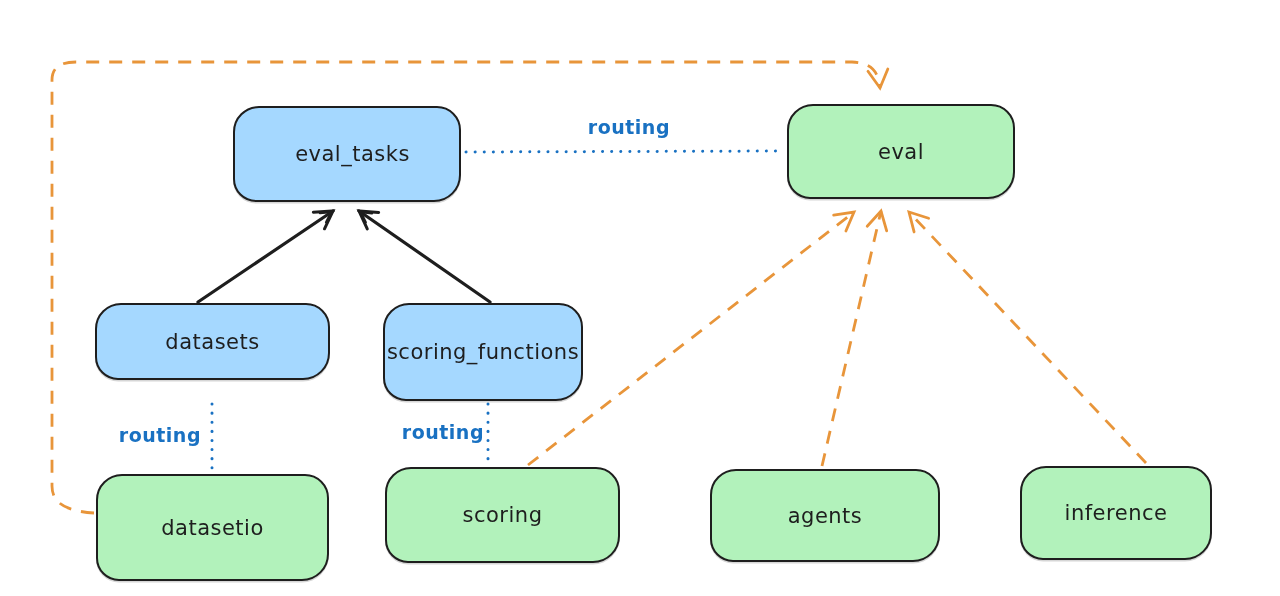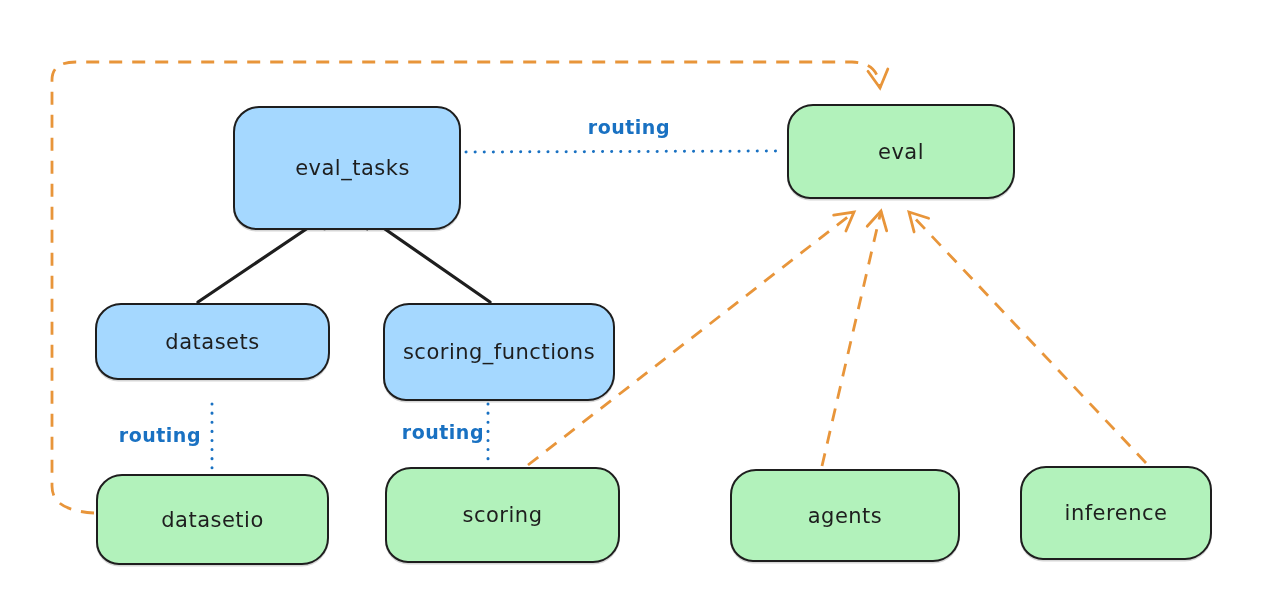--- a/index.html
+++ b/index.html
@@ -74,45 +74,45 @@
     <path d="M 466 152 L 783 151" fill="none" stroke="var(--routing-blue)" stroke-width="3" stroke-linecap="round" stroke-dasharray="0.1 9"></path>
     <path d="M 212 404 L 212 471" fill="none" stroke="var(--routing-blue)" stroke-width="3" stroke-linecap="round" stroke-dasharray="0.1 9"></path>
     <path d="M 488 404 L 488 463" fill="none" stroke="var(--routing-blue)" stroke-width="3" stroke-linecap="round" stroke-dasharray="0.1 9"></path>
 
     <path d="M 94 513 C 64 511 52 502 52 486 L 52 80 C 52 67 61 62 76 62 L 852 62 C 872 63 878 71 880 88" fill="none" stroke="var(--edge-orange)" stroke-width="2.8" stroke-dasharray="13 10" marker-end="url(#arrowOrange)"></path>
     <path d="M 528 465 L 854 212" fill="none" stroke="var(--edge-orange)" stroke-width="2.8" stroke-dasharray="13 10" marker-end="url(#arrowOrange)"></path>
     <path d="M 822 466 L 881 211" fill="none" stroke="var(--edge-orange)" stroke-width="2.8" stroke-dasharray="13 10" marker-end="url(#arrowOrange)"></path>
     <path d="M 1146 463 L 909 212" fill="none" stroke="var(--edge-orange)" stroke-width="2.8" stroke-dasharray="13 10" marker-end="url(#arrowOrange)"></path>
   </svg>
 
-  <div class="node blue" style="left:233px; top:106px; width:228px; height:124px;padding-left:11px;">
+  <div class="node blue" style="left:233px; top:106px; width:228px; height:96px;padding-left:11px;">
     <span>eval_tasks</span>
   </div>
 
   <div class="node green" style="left:787px; top:104px; width:228px; height:95px;">
     <span>eval</span>
   </div>
 
   <div class="node blue" style="left:95px; top:303px; width:235px; height:77px;">
     <span>datasets</span>
   </div>
 
-  <div class="node blue" style="left:383px; top:303px; width:232px; height:98px;">
+  <div class="node blue" style="left:383px; top:303px; width:200px; height:98px;">
     <span>scoring_functions</span>
   </div>
 
-  <div class="node green" style="left:96px; top:474px; width:233px; height:91px;">
+  <div class="node green" style="left:96px; top:474px; width:233px; height:107px;">
     <span>datasetio</span>
   </div>
 
   <div class="node green" style="left:385px; top:467px; width:235px; height:96px;">
     <span>scoring</span>
   </div>
 
-  <div class="node green" style="left:710px; top:469px; width:230px; height:93px;margin-left:20px;">
+  <div class="node green" style="left:710px; top:469px; width:230px; height:93px;">
     <span>agents</span>
   </div>
 
   <div class="node green" style="left:1020px; top:466px; width:192px; height:94px;">
     <span>inference</span>
   </div>
 
   <span class="edge-label" style="left:570px; top:116px; width:100px;">routing</span>
 
   <span class="edge-label" style="left:109px; top:424px; width:92px;">routing</span>

